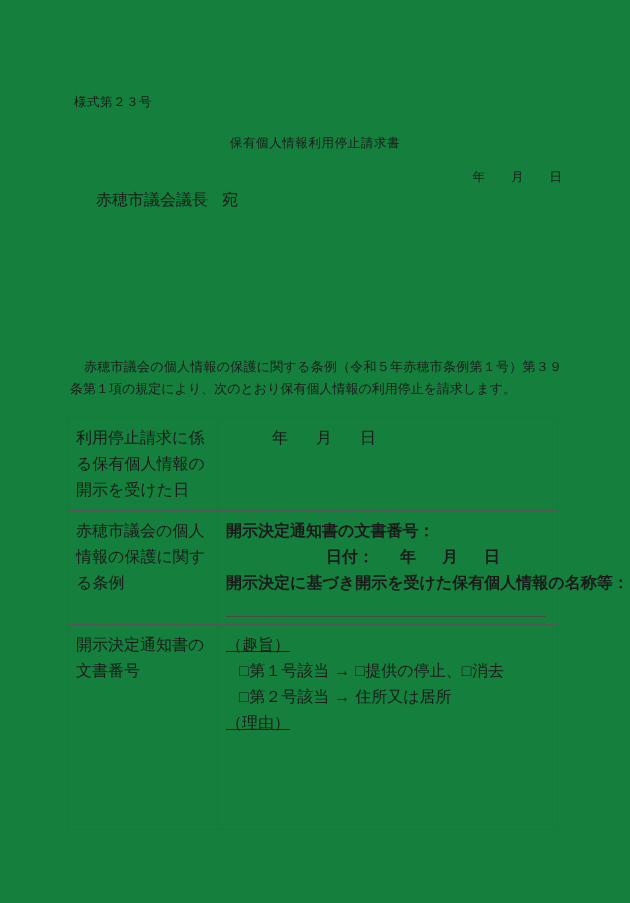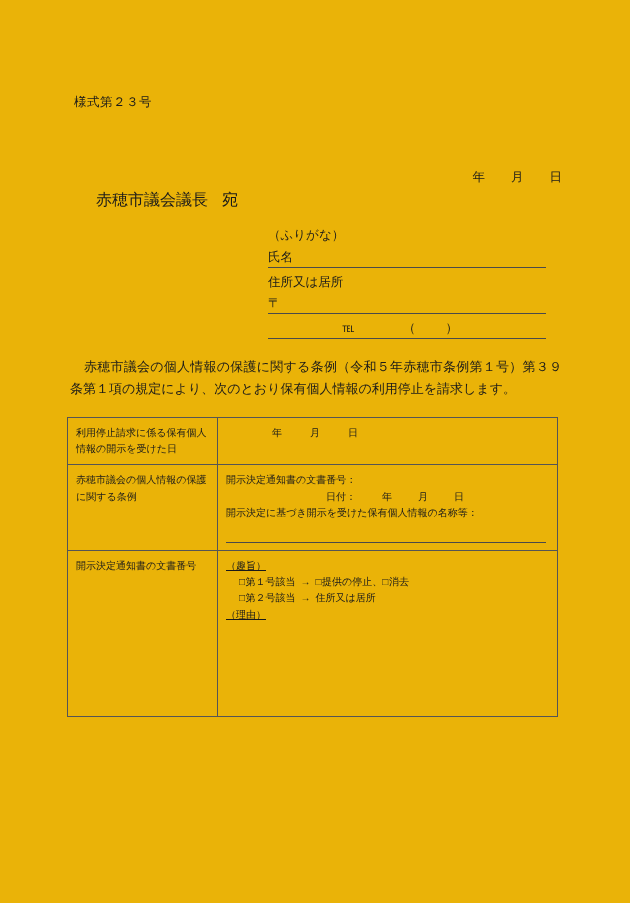--- a/index.html
+++ b/index.html
@@ -4,21 +4,21 @@
 <style>
   html, body {
     margin: 0;
     padding: 0;
     background: #fbfbfb;
   }
   .page {
     position: relative;
     width: 630px;
     height: 903px;
-    background: #eab308;
+    background: #15803d;
     font-family: "Liberation Serif", "DejaVu Serif", serif;
     color: #1a1a1a;
     overflow: hidden;
   }
 
   
   .form-no {
     position: absolute;
     left: 74px;
     top: 94px;
@@ -102,38 +102,38 @@
   }
 
   
   .form-table {
     position: absolute;
     left: 67px;
     top: 417px;
     width: 491px;
     border-collapse: collapse;
     table-layout: fixed;
-    font-size: 10px;
+    font-size: 16px;
   }
   .form-table td {
     border: 1px solid #555;
     vertical-align: top;
     padding: 7px 9px 7px 8px;
     line-height: 1.62;
   }
   .col-label { width: 150px; }
   .cell-mid { vertical-align: middle; }
 
   .date-field {
     padding-left: 46px;
     white-space: nowrap;
   }
   .date-field .sp { display: inline-block; width: 28px; }
 
-  .sub-line { white-space: nowrap; }
+  .sub-line { white-space: nowrap; font-weight: bold; }
   .sub-line .indent { display: inline-block; width: 100px; }
   .sub-line .sp { display: inline-block; width: 26px; }
 
   .name-rule {
     border-bottom: 1px solid #4a4a4a;
     height: 17px;
     margin-top: 4px;
     margin-right: 2px;
   }
 
@@ -146,42 +146,30 @@
   .box { letter-spacing: 0.5px; }
   .reason-spacer { height: 86px; }
 </style>
 </head>
 <body>
 
 <div class="page">
 
   <div class="form-no">様式第２３号</div>
 
+  <div class="doc-title">保有個人情報利用停止請求書</div>
 
   <div class="date-line">
     <span>年</span><span class="sp"></span><span>月</span><span class="sp"></span><span>日</span>
   </div>
 
   <div class="addressee">
     <span>赤穂市議会議長</span><span class="gap"></span><span>宛</span>
   </div>
 
-  <div class="applicant">
-    <div class="furigana">（ふりがな）</div>
-    <div class="ruled">
-      <span>氏名</span>
-    </div>
-    <div class="plain-row">住所又は居所</div>
-    <div class="ruled">
-      <span>〒</span>
-    </div>
-    <div class="tel-row">
-      <span class="tel-mark">℡</span><span class="tel-gap1"></span><span>（</span><span class="tel-gap2"></span><span>）</span>
-    </div>
-  </div>
 
   <div class="body-para">赤穂市議会の個人情報の保護に関する条例（令和５年赤穂市条例第１号）第３９条第１項の規定により、次のとおり保有個人情報の利用停止を請求します。</div>
 
   <table class="form-table">
     <colgroup>
         <col class="col-label">
         <col>
       </colgroup>
     <tbody>
       <tr>

